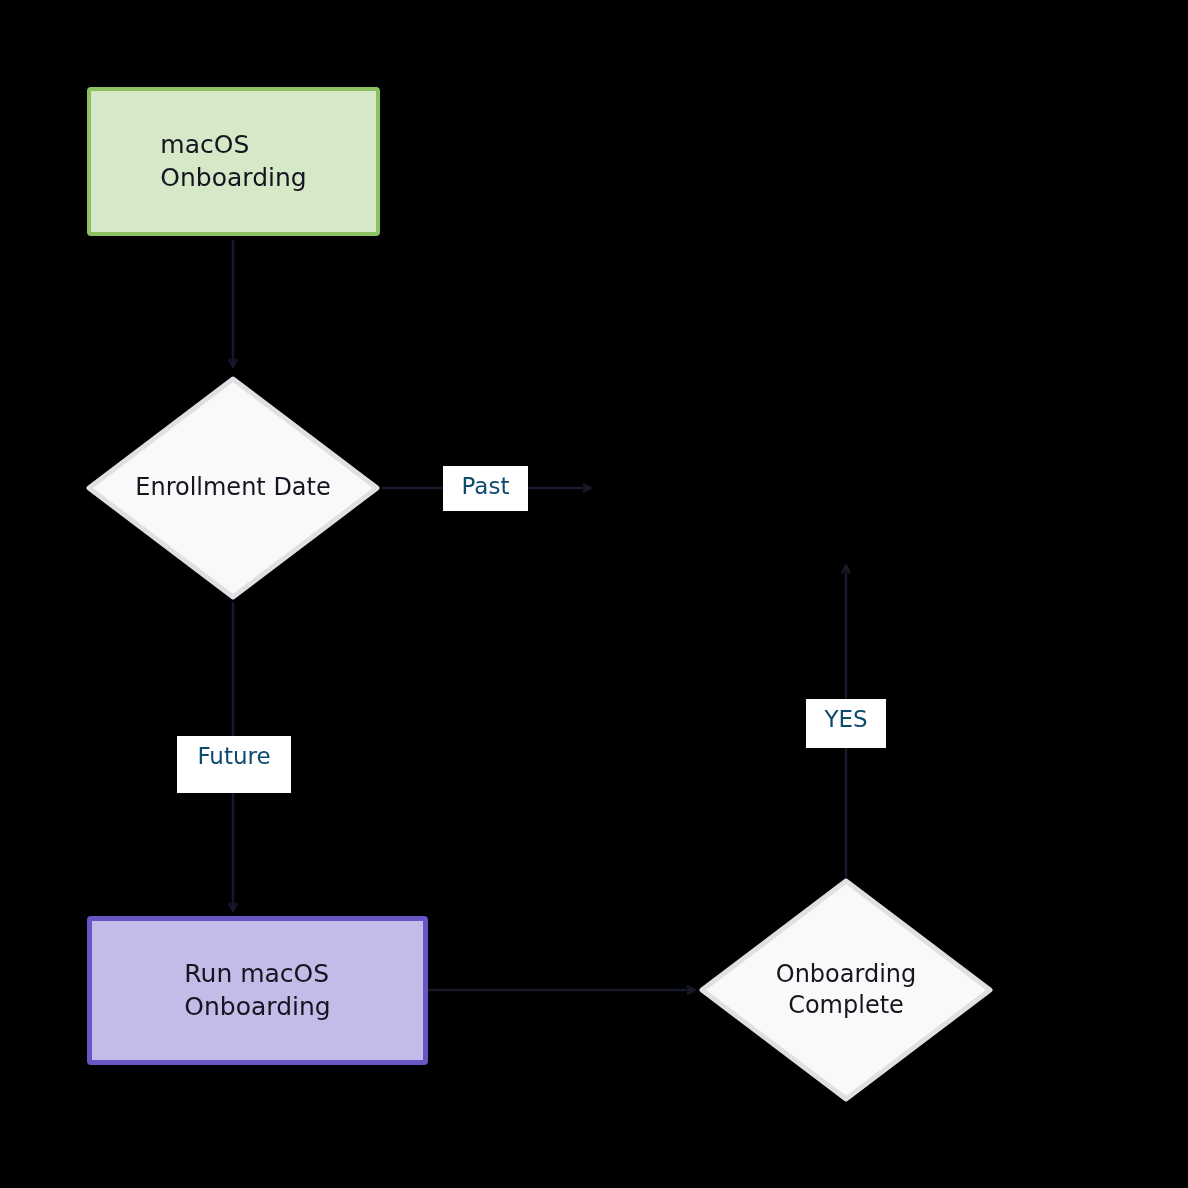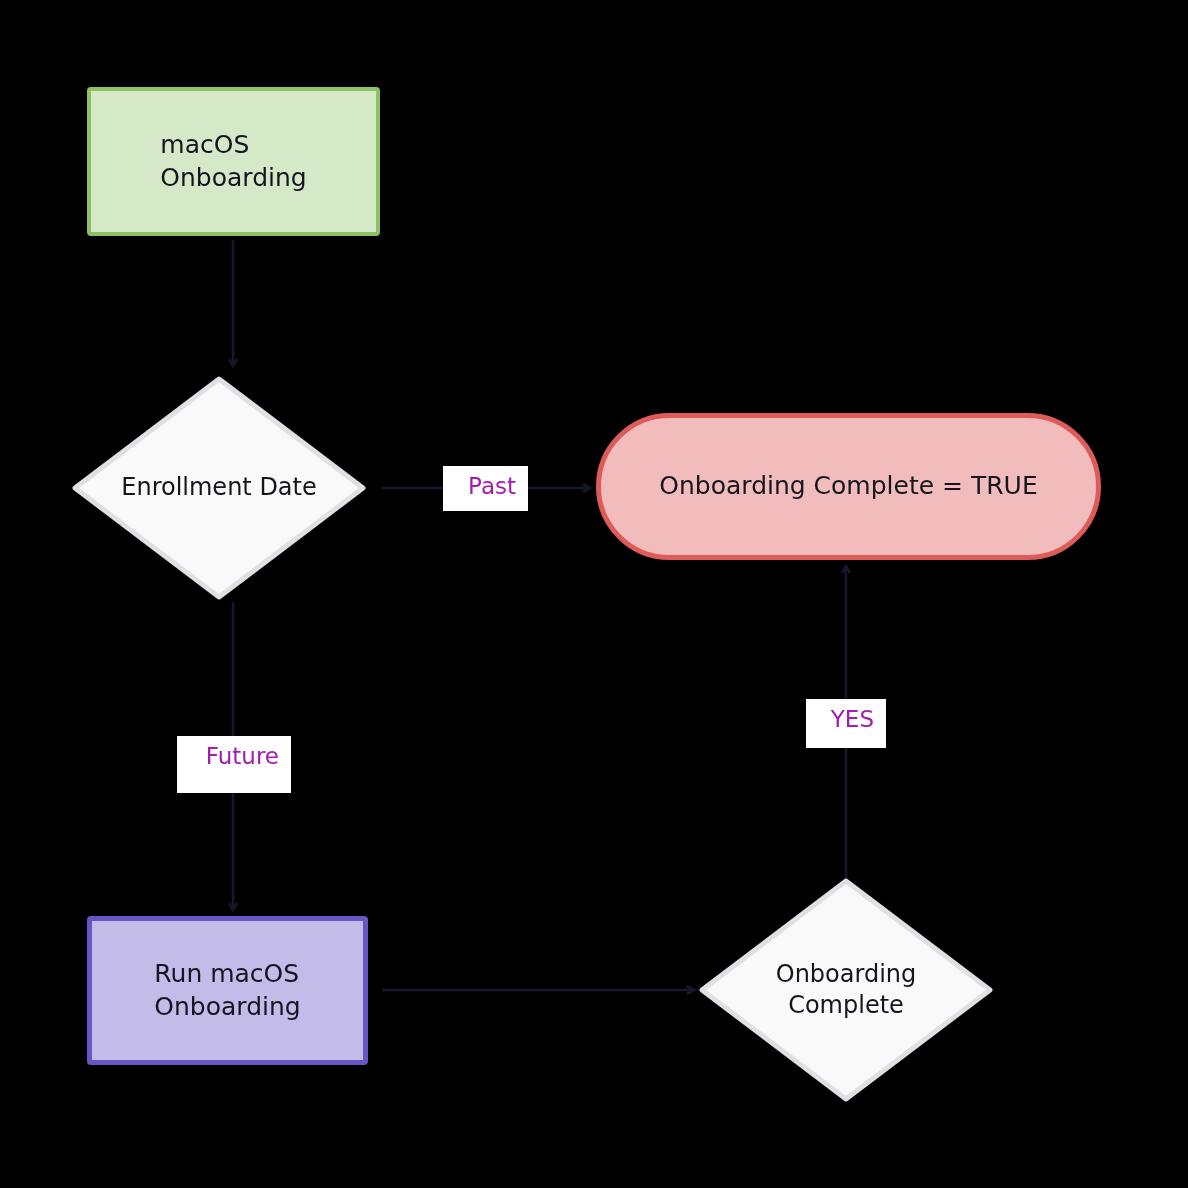--- a/index.html
+++ b/index.html
@@ -69,27 +69,27 @@
     text-align: center;
     line-height: 1.30;
     white-space: pre-line;
     color: #14151f;
   }
 
   
   .edge-label {
     position: absolute;
     background: #ffffff;
-    color: #a21caf;
+    color: #0c4a6e;
     font-size: 23px;
     line-height: 1.0;
     padding: 9px 12px 18px 12px;
     box-sizing: border-box;
     white-space: nowrap;
-    text-align: right;
+    text-align: center;
   }
 </style>
 </head>
 <body>
 
 <div id="canvas">
 
   <svg class="edges" viewBox="0 0 1188 1188">
     <defs>
       <marker id="arrowV" markerWidth="12" markerHeight="12" refX="9.2" refY="6" orient="auto" markerUnits="userSpaceOnUse">
@@ -105,31 +105,29 @@
 
     <path d="M382,990 L694,990" fill="none" stroke="#16182b" stroke-width="2.6" marker-end="url(#arrowV)"></path>
 
     <path d="M846,880 L846,566" fill="none" stroke="#16182b" stroke-width="2.6" marker-end="url(#arrowV)"></path>
   </svg>
 
   <div class="node rect" style="left:87px; top:87px; width:293px; height:149px;
               background:#d5e8c8; border-color:#8cc263; border-width:4px; font-size:25px;">macOS
 Onboarding</div>
 
-  <div class="diamond-wrap" style="left:72px; top:376px; width:294px; height:224px;">
+  <div class="diamond-wrap" style="left:86px; top:376px; width:294px; height:224px;">
     <svg class="diamond-shape" viewBox="0 0 294 224" preserveAspectRatio="none">
       <polygon points="147,3 291,112 147,221 3,112" fill="#f9f9fa" stroke="#e0e0e4" stroke-width="5" stroke-linejoin="round"></polygon>
     </svg>
     <div class="diamond-label" style="font-size:24px;">Enrollment Date</div>
   </div>
 
-  <div class="node stadium" style="left:596px; top:413px; width:505px; height:147px;
-              background:#f2bcbc; border-color:#dd5b58; border-width:5px; font-size:25px;">Onboarding Complete = TRUE</div>
 
-  <div class="node rect" style="left:87px; top:916px; width:281px; height:149px;
+  <div class="node rect" style="left:87px; top:916px; width:341px; height:149px;
               background:#c3bbe8; border-color:#6a55c4; border-width:5px; font-size:25px;">Run macOS
 Onboarding</div>
 
   <div class="diamond-wrap" style="left:699px; top:878px; width:294px; height:224px;">
     <svg class="diamond-shape" viewBox="0 0 294 224" preserveAspectRatio="none">
       <polygon points="147,3 291,112 147,221 3,112" fill="#f9f9fa" stroke="#e0e0e4" stroke-width="5" stroke-linejoin="round"></polygon>
     </svg>
     <div class="diamond-label" style="font-size:24px;">Onboarding
 Complete</div>
   </div>

